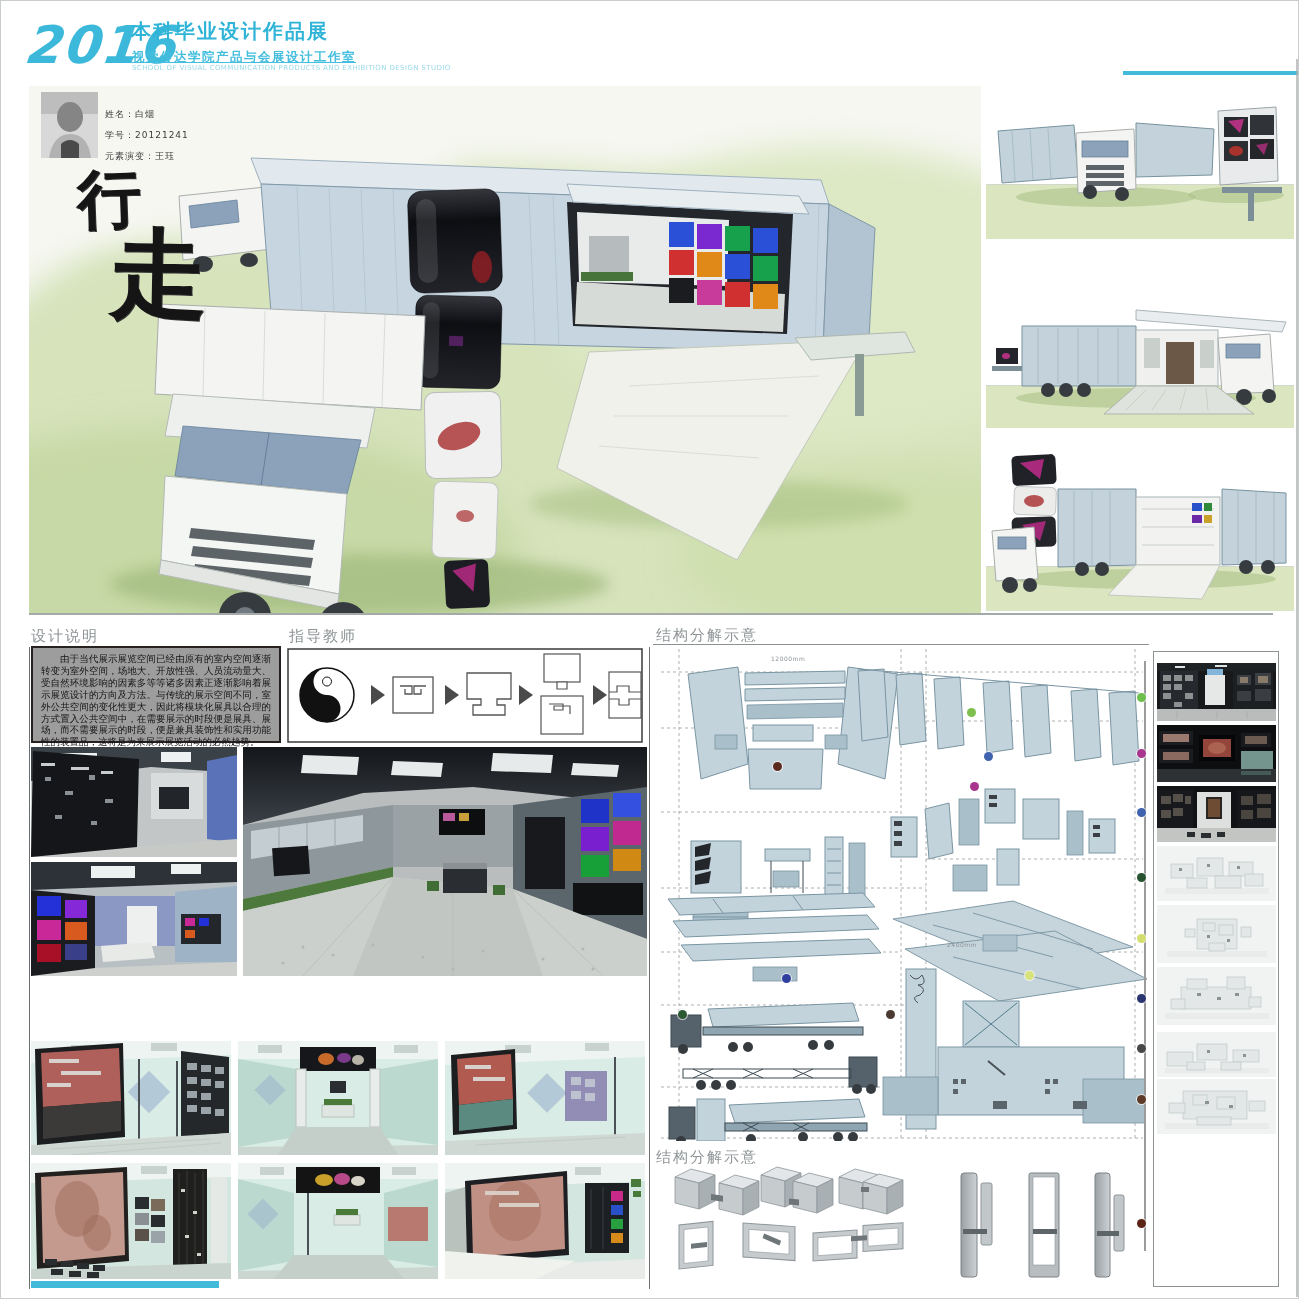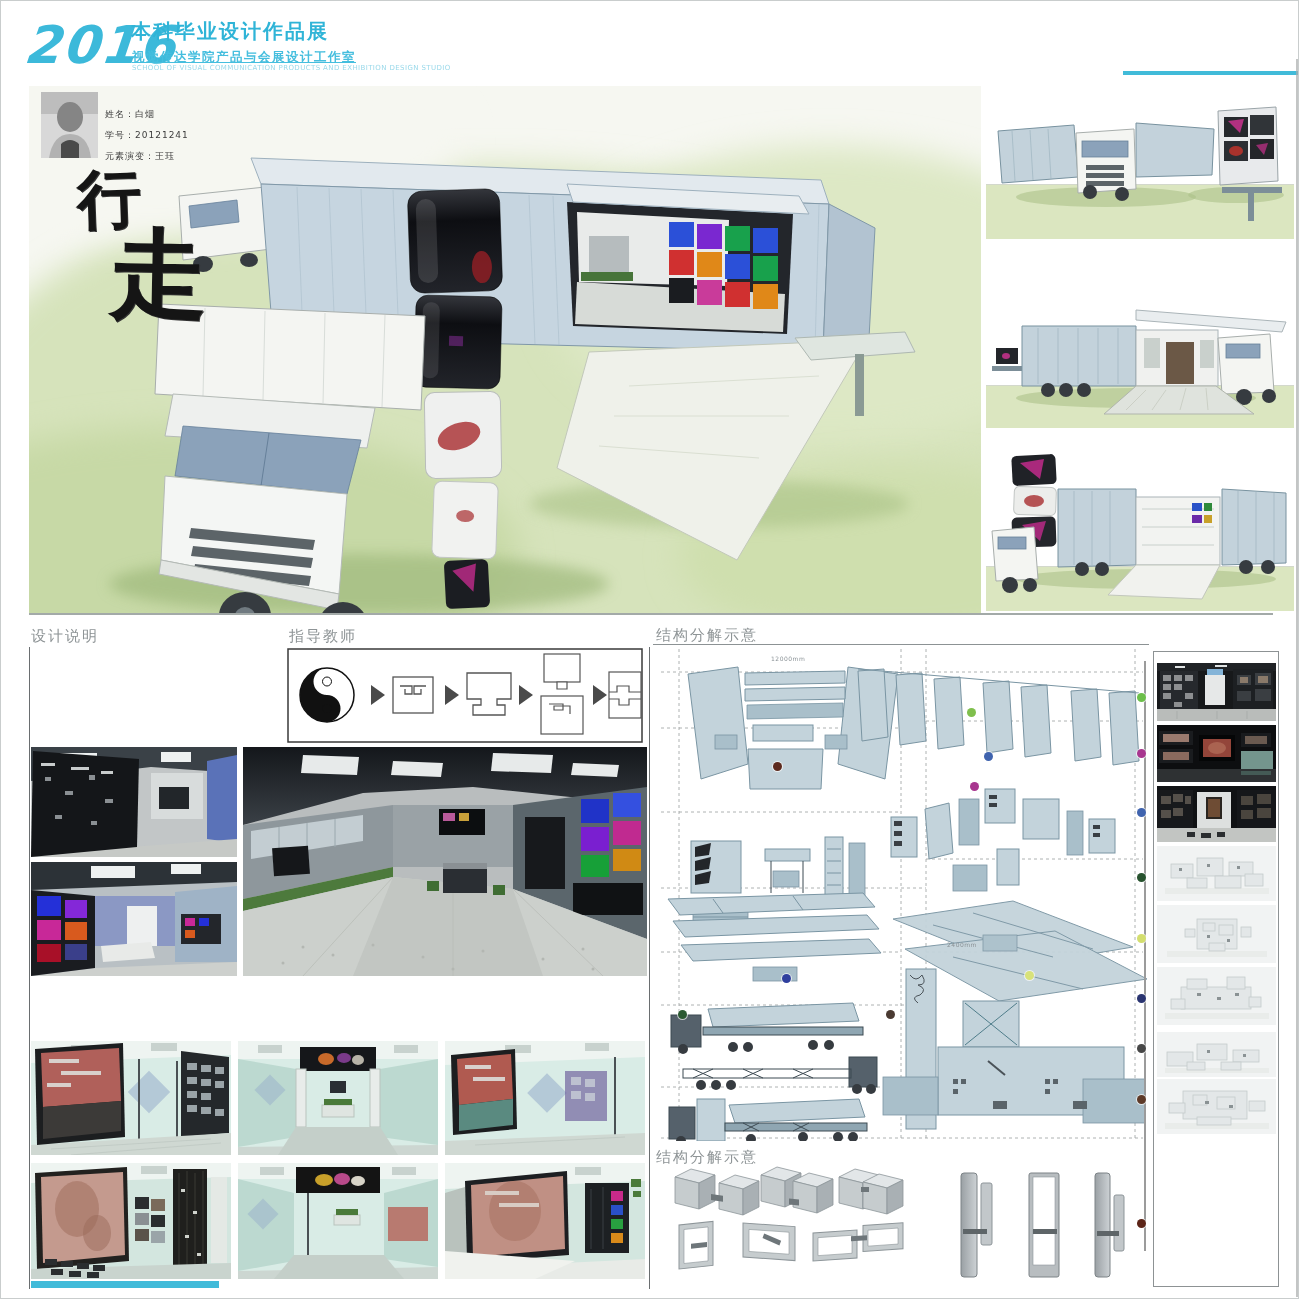--- a/index.html
+++ b/index.html
@@ -278,20 +278,23 @@
     <circle cx="260" cy="128" r="7" class="whl"></circle>
       <circle cx="282" cy="128" r="7" class="whl"></circle>
     <polygon points="150,126 234,126 216,160 122,156" fill="#f1f2ee" stroke="#c2c7bc"></polygon>
   </svg>
 
   <div class="hline" style="left:28px;top:612px;width:1244px;height:2px;background:#a3aaa8;"></div>
   <div class="vline" style="left:28px;top:646px;height:642px;"></div>
   <div class="vline" style="left:648px;top:646px;height:642px;"></div>
 
   <div class="abs sec-h" style="left:30px;top:620px;">设计说明</div>
+  <div id="box1" class="abs gbox" style="left:30px;top:645px;width:250px;height:97px;">
+    <p>由于当代展示展览空间已经由原有的室内空间逐渐转变为室外空间，场地大、开放性强、人员流动量大、受自然环境影响的因素多等等诸多因素正逐渐影响着展示展览设计的方向及方法。与传统的展示空间不同，室外公共空间的变化性更大，因此将模块化展具以合理的方式置入公共空间中，在需要展示的时段便是展具、展场，而不需要展示的时段，便是兼具装饰性和实用功能性的装置品，这将是为来展示展览活动的必然趋势。</p>
+  </div>
 
   <div class="abs sec-h" style="left:288px;top:620px;">指导教师</div>
   <svg class="abs" style="left:286px;top:647px;" width="356" height="95" viewBox="0 0 356 95">
     <rect x="1" y="1" width="354" height="93" fill="#ffffff" stroke="#3a3a3a" stroke-width="1.5"></rect>
     <g transform="translate(40,47)">
       <circle r="27" fill="#fff" stroke="#111" stroke-width="1.5"></circle>
       <path d="M0,-27 A27,27 0 0 0 0,27 A13.5,13.5 0 0 0 0,0 A13.5,13.5 0 0 1 0,-27 Z" fill="#111"></path>
       <circle cy="13.5" r="4.5" fill="#111"></circle>
         <circle cy="-13.5" r="4.5" fill="#fff" stroke="#111"></circle>
     </g>

